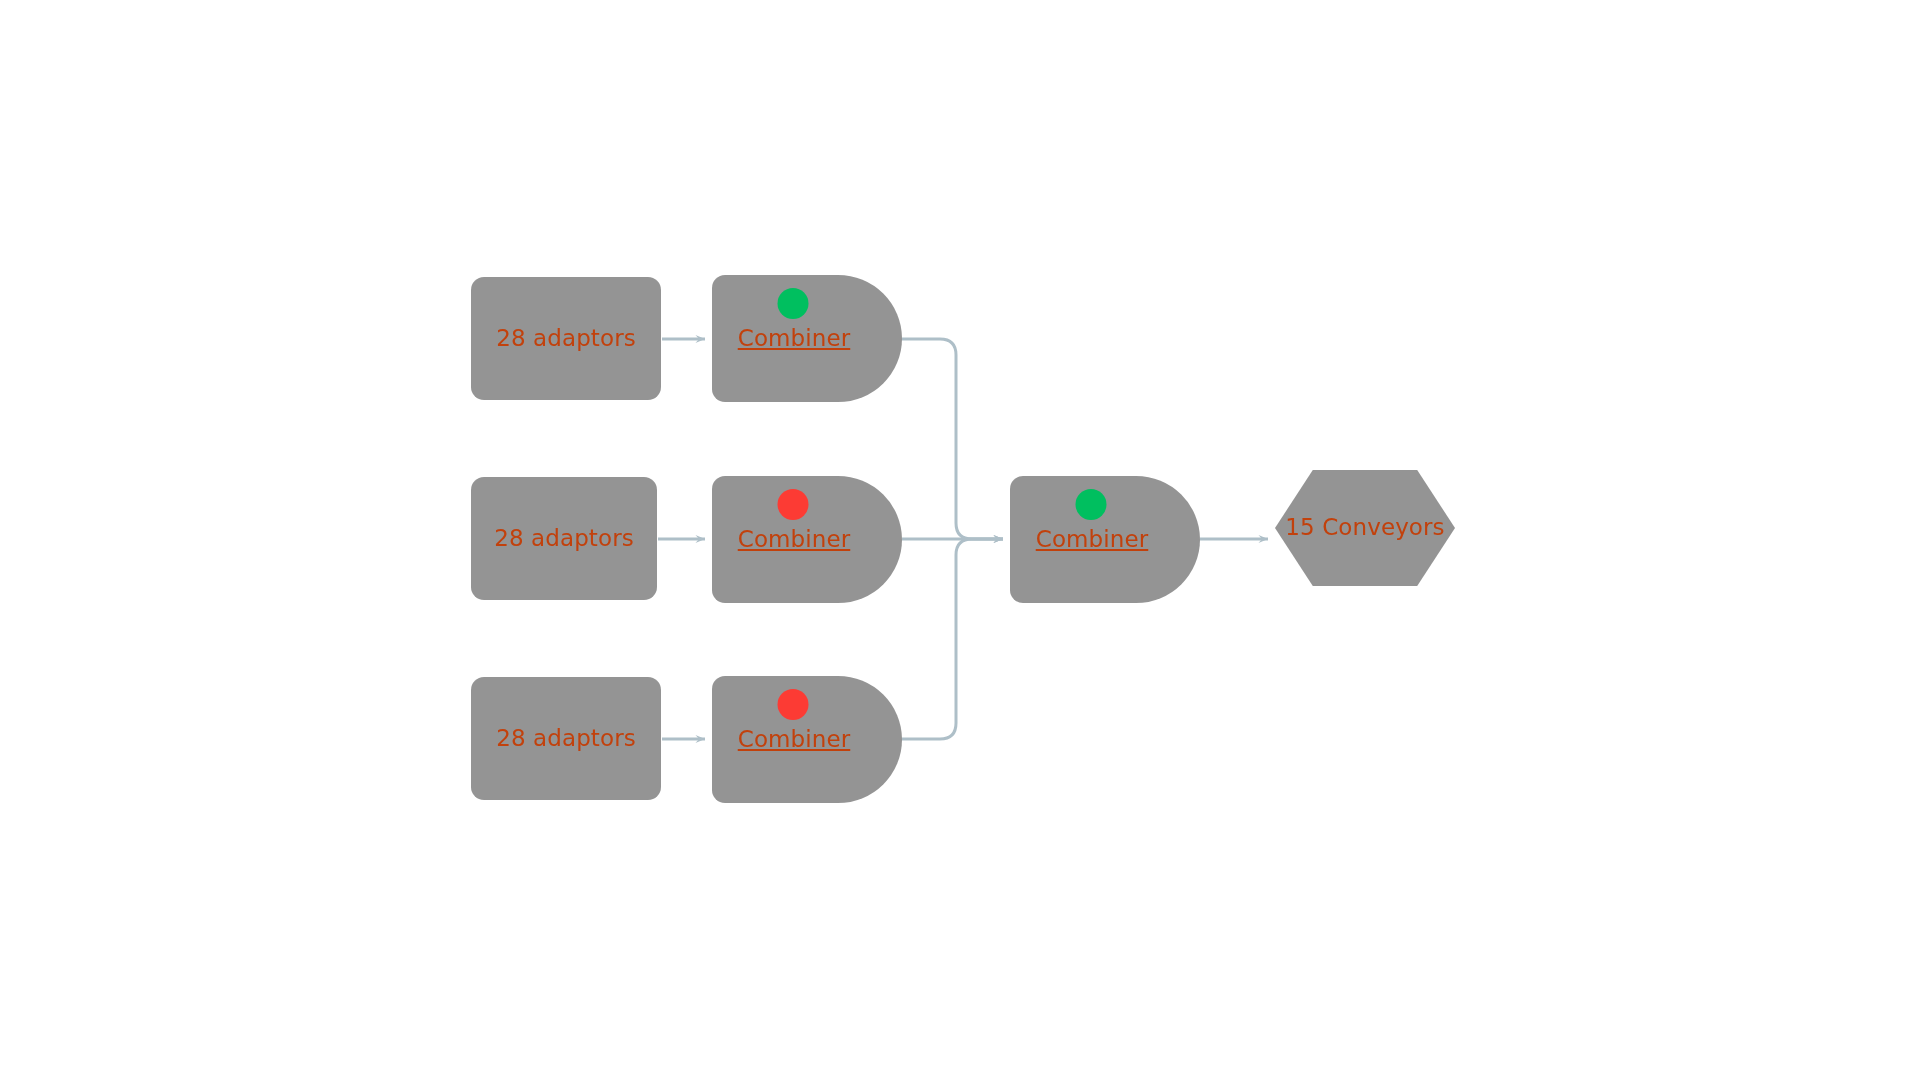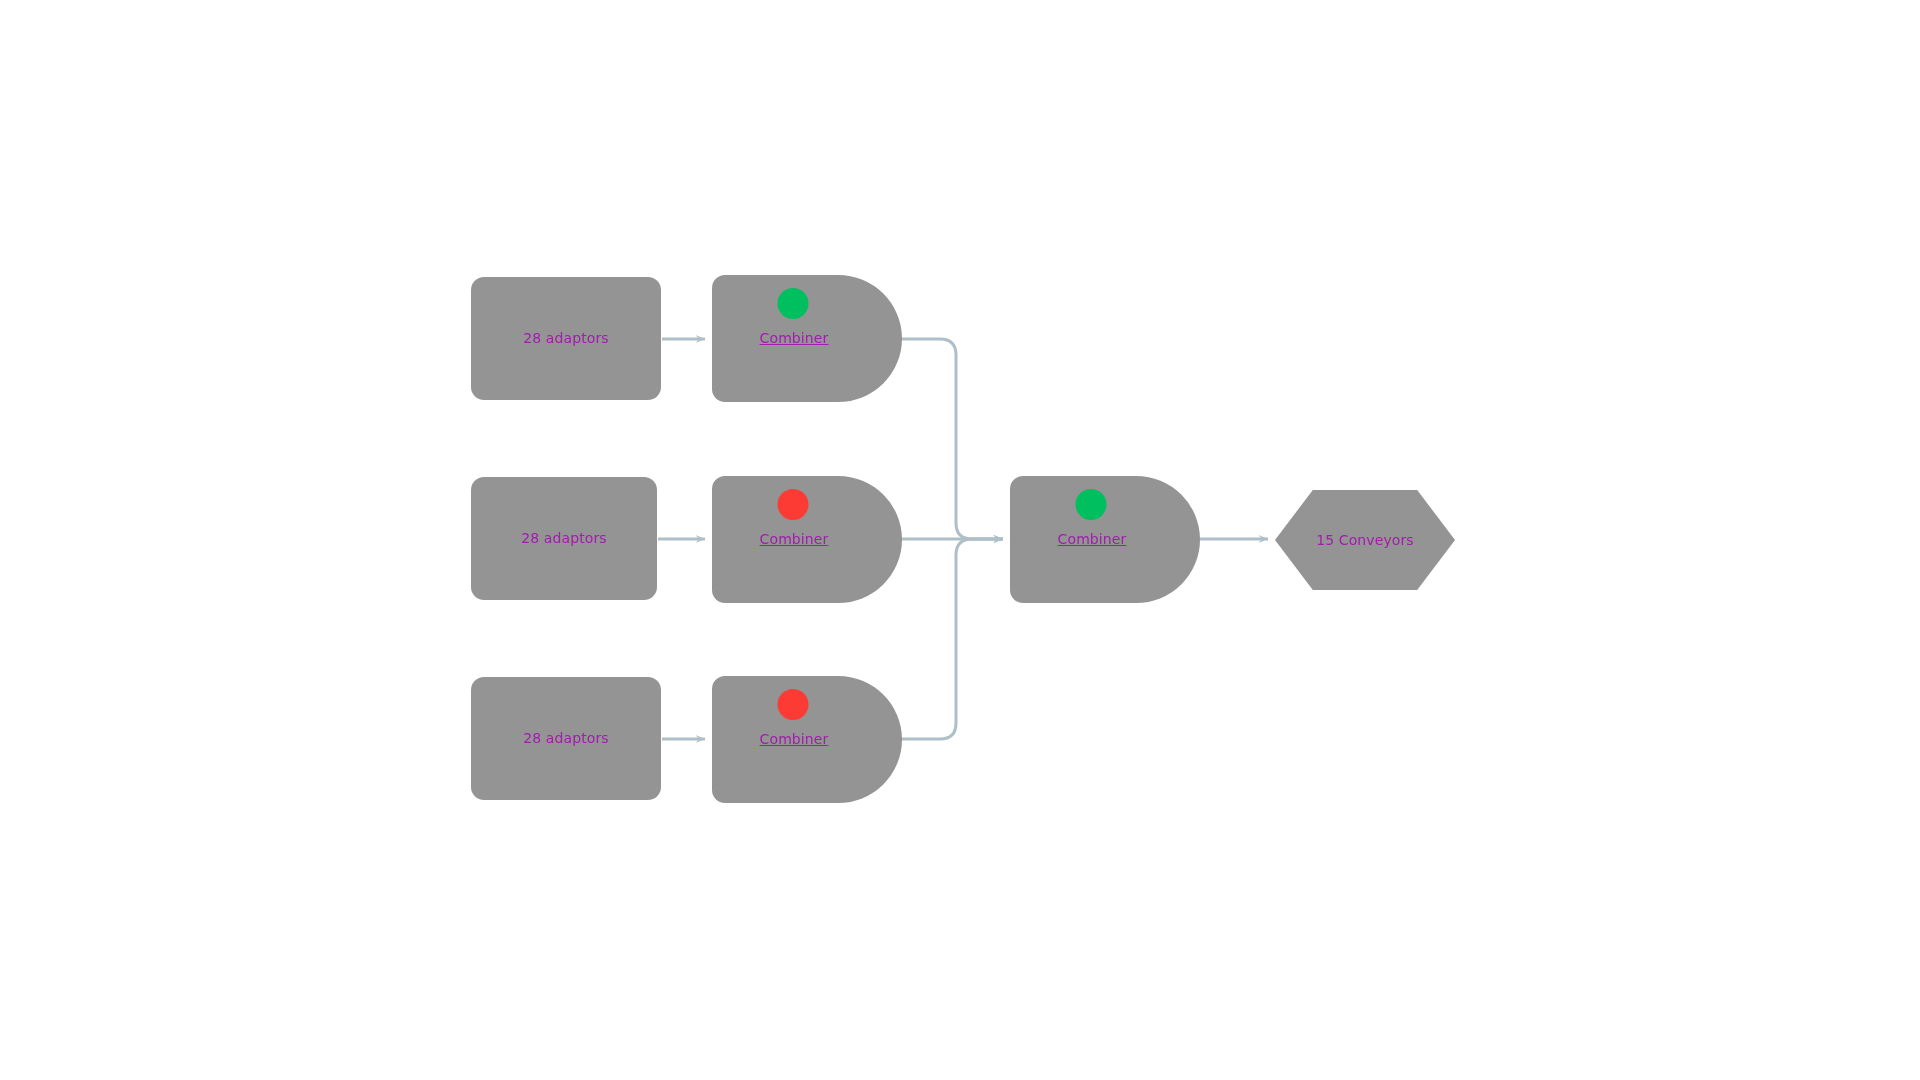--- a/index.html
+++ b/index.html
@@ -31,23 +31,23 @@
   .node {
     position: absolute;
     box-sizing: border-box;
     display: flex;
     align-items: center;
     justify-content: center;
   }
   .node-label {
     position: relative;
     z-index: 3;
-    font-size: 14px;
+    font-size: 23px;
     line-height: 1.2;
-    color: #a21caf;
+    color: #c2410c;
     letter-spacing: 0.1px;
     white-space: nowrap;
     text-align: center;
     font-family: "DejaVu Sans", "Liberation Sans", sans-serif;
   }
   
   .node-adaptor .shape {
     position: absolute;
     left: 0; top: 0; right: 0; bottom: 0;
     background: #949494;
@@ -144,18 +144,18 @@
     <div class="status-dot with-offset" style="background:#fc3b34;"></div>
     <div class="node-label">Combiner</div>
   </div>
 
   <div class="node node-combiner" style="left:1010px; top:476px; width:190px; height:127px;">
     <div class="shape"></div>
     <div class="status-dot with-offset" style="background:#00bf5f;"></div>
     <div class="node-label">Combiner</div>
   </div>
 
-  <div class="node node-hex" style="left:1275px; top:490px; width:180px; height:100px;">
+  <div class="node node-hex" style="left:1275px; top:470px; width:180px; height:116px;">
     <div class="shape"></div>
     <div class="node-label">15 Conveyors</div>
   </div>
 
 </div>
 
 </body></html>

